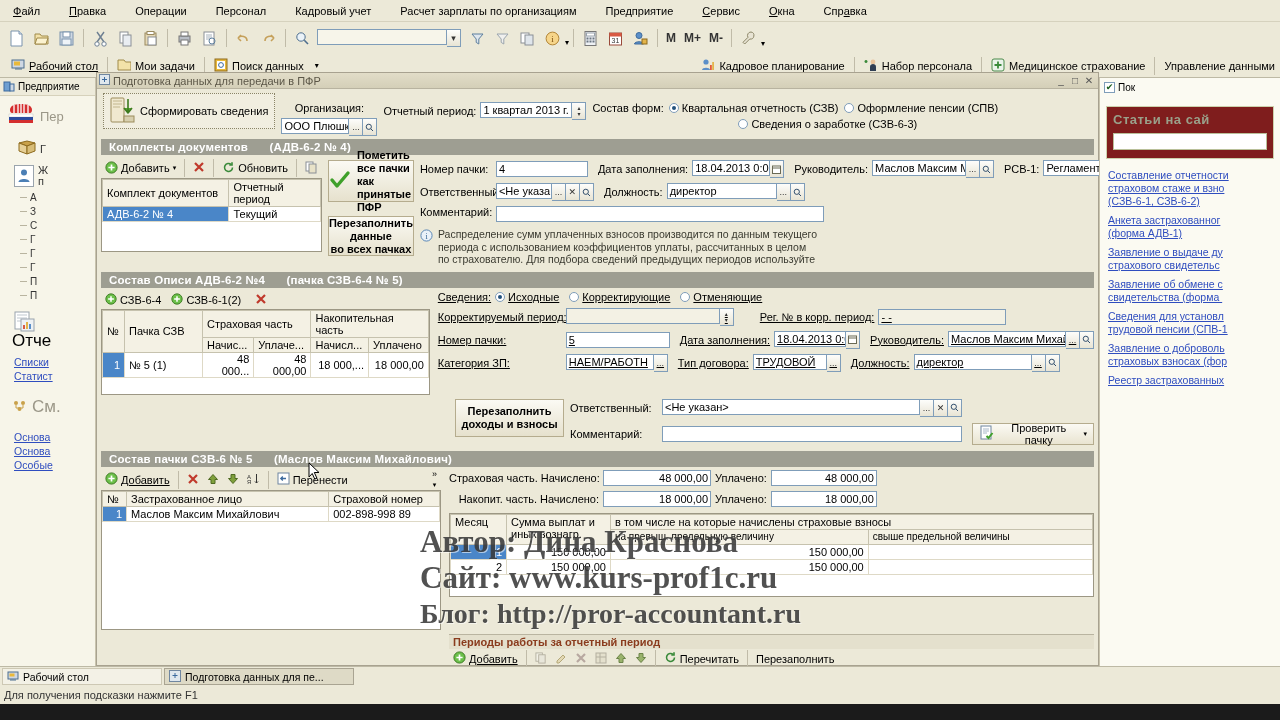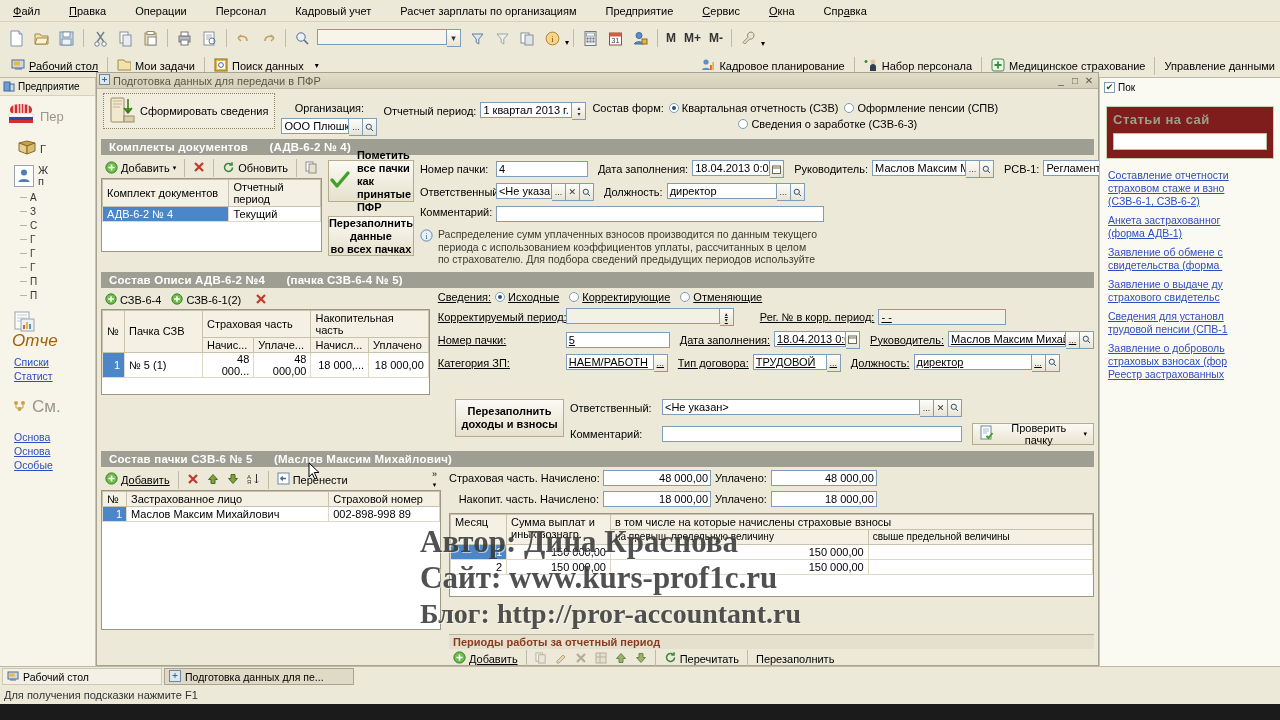--- a/index.html
+++ b/index.html
@@ -343,21 +343,21 @@
         <svg width="26" height="22" viewBox="0 0 26 22">
             <rect x="3" y="1" width="14" height="17" fill="#fff" stroke="#9aa4ad"></rect>
             <path d="M5 4h10M5 7h10M5 10h7" stroke="#bfc7ce"></path>
             <rect x="9" y="8" width="13" height="12" fill="#eef1f4" stroke="#9aa4ad"></rect>
             <rect x="11" y="14" width="2" height="4" fill="#d85a44"></rect>
             <rect x="14" y="11" width="2" height="7" fill="#e3b44a"></rect>
             <rect x="17" y="13" width="2" height="5" fill="#5b8fc9"></rect>
           </svg>
       </span>
     </div>
-    <div style="font-size:17px;color:#a16207;padding-left:8px;margin-top:-4px;font-style:italic;">Отче</div>
+    <div style="font-size:17px;color:#000000;padding-left:8px;margin-top:-4px;">Отче</div>
     <div id="left-report-links" style="padding-left:10px;margin-top:4px;">
         <div class="link" style="line-height: 14px;">Списки</div>
         <div class="link" style="line-height: 14px;">Статист</div>
       </div>
 
     <div style="margin-top:14px;display:flex;align-items:center;gap:4px;padding-left:8px;">
       <span class="ico">
         <svg width="16" height="14" viewBox="0 0 16 14">
             <circle cx="4" cy="4" r="2" fill="#c9a14a"></circle>
             <circle cx="11" cy="4" r="2" fill="#c9a14a"></circle>
@@ -1131,27 +1131,27 @@
     <div style="font-size:13px;color:#9aa08a;font-weight:bold;letter-spacing:.5px;margin-bottom:6px;">Статьи на сай</div>
     <div style="background:#fff;border:1px solid #b9c09a;height:17px;"></div>
   </div>
 
   <div id="right-links" style="padding:10px 6px 0 8px;">
       <div class="link" style="line-height: 13px; margin-bottom: 6px; white-space: pre;">Составление отчетности
 страховом стаже и взно
 (СЗВ-6-1, СЗВ-6-2)</div>
       <div class="link" style="line-height: 13px; margin-bottom: 6px; white-space: pre;">Анкета застрахованног
 (форма АДВ-1)</div>
+      <div class="link" style="line-height: 13px; margin-bottom: 6px; white-space: pre;">Заявление о выдаче ду
+страхового свидетельс</div>
       <div class="link" style="line-height: 13px; margin-bottom: 6px; white-space: pre;">Заявление об обмене с
 свидетельства (форма </div>
-      <div class="link" style="line-height: 13px; margin-bottom: 6px; white-space: pre;">Заявление о выдаче ду
-страхового свидетельс</div>
       <div class="link" style="line-height: 13px; margin-bottom: 6px; white-space: pre;">Сведения для установл
 трудовой пенсии (СПВ-1</div>
-      <div class="link" style="line-height: 13px; margin-bottom: 0; white-space: pre;">Заявление о доброволь
+      <div class="link" style="line-height: 13px; margin-bottom: 6px; white-space: pre;">Заявление о доброволь
 страховых взносах (фор</div>
       <div class="link" style="line-height: 13px; margin-bottom: 6px; white-space: pre;">Реестр застрахованных</div>
     </div>
 </div>
 
 <div style="position:absolute;left:420px;top:525px;width:780px;pointer-events:none;
             font-family:'Liberation Serif', serif;font-weight:bold;color:#3a3a3a;
             text-shadow:1px 1px 0 rgba(255,255,255,.65);opacity:.88;">
   <div style="font-size:31px;line-height:34px;">Автор: Дина Краснова</div>
   <div style="font-size:31px;line-height:38px;">Сайт: www.kurs-prof1c.ru</div>

